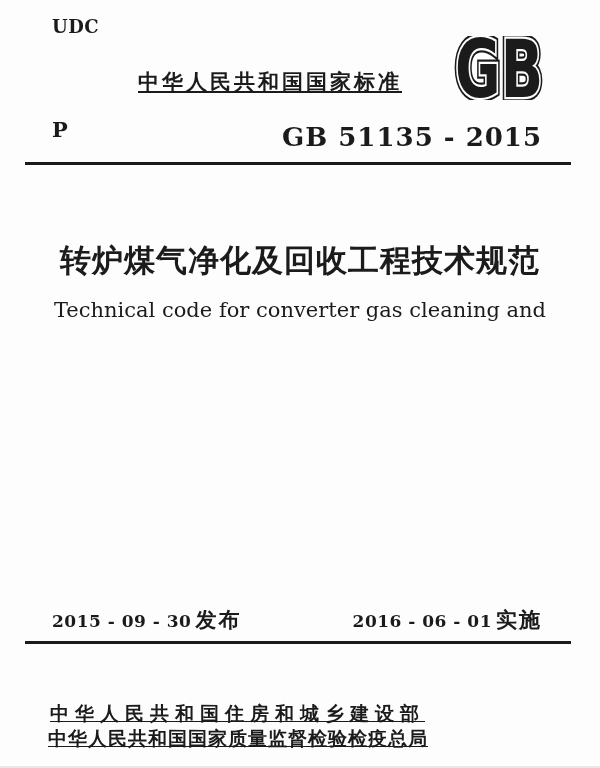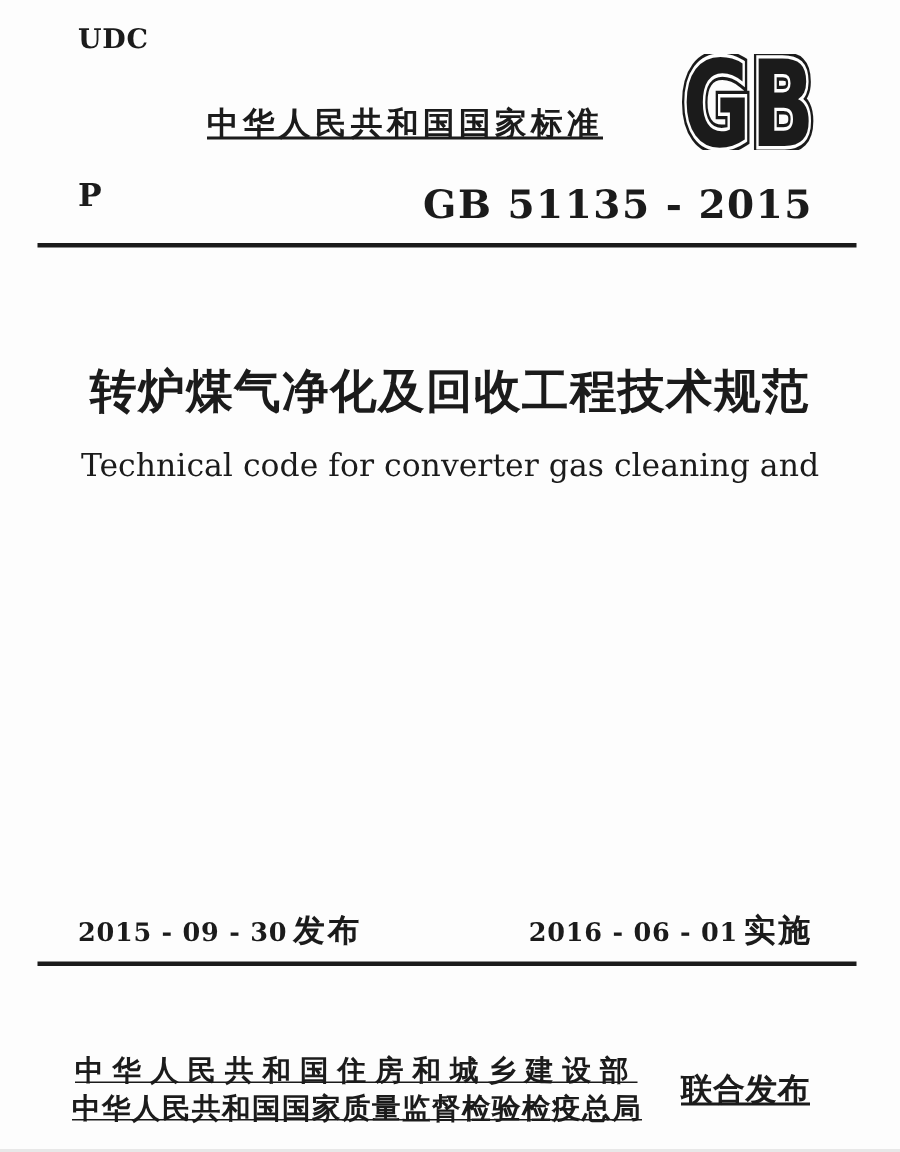--- a/index.html
+++ b/index.html
@@ -127,15 +127,14 @@
   <div class="date-impl">
     <span class="date-num">2016 - 06 - 01</span><span class="date-label">实施</span>
   </div>
 
   <div class="rule rule-bottom"></div>
 
   <div class="publisher-1 sans">中华人民共和国住房和城乡建设部</div>
 
   <div class="publisher-2 sans">中华人民共和国国家质量监督检验检疫总局</div>
 
-  <div class="joint sans">联合发布</div>
 
 </div>
 
 </body></html>

